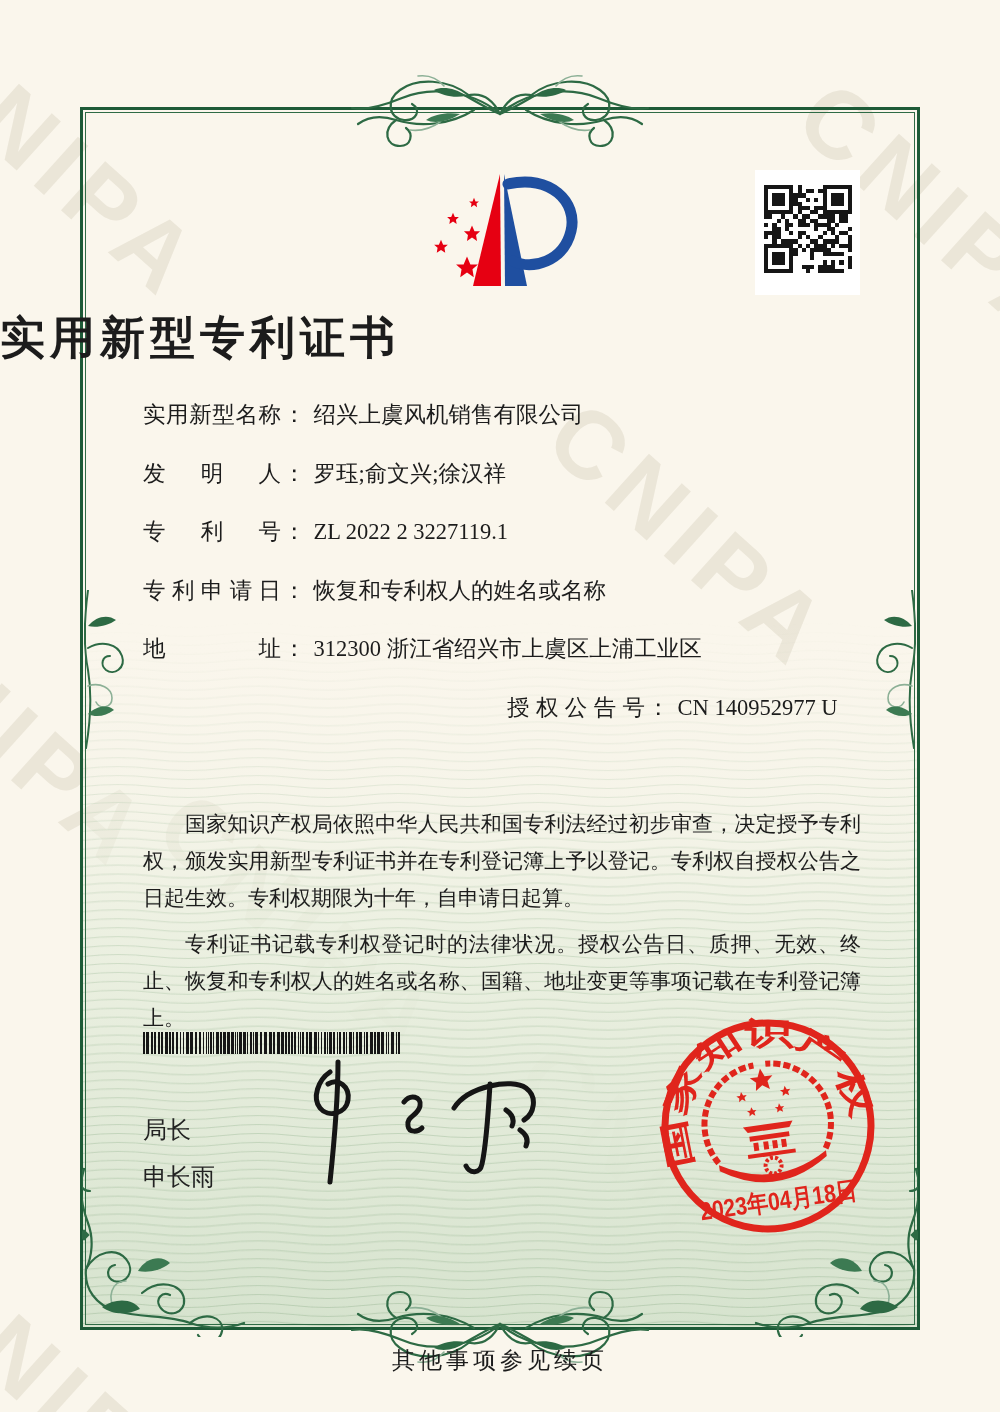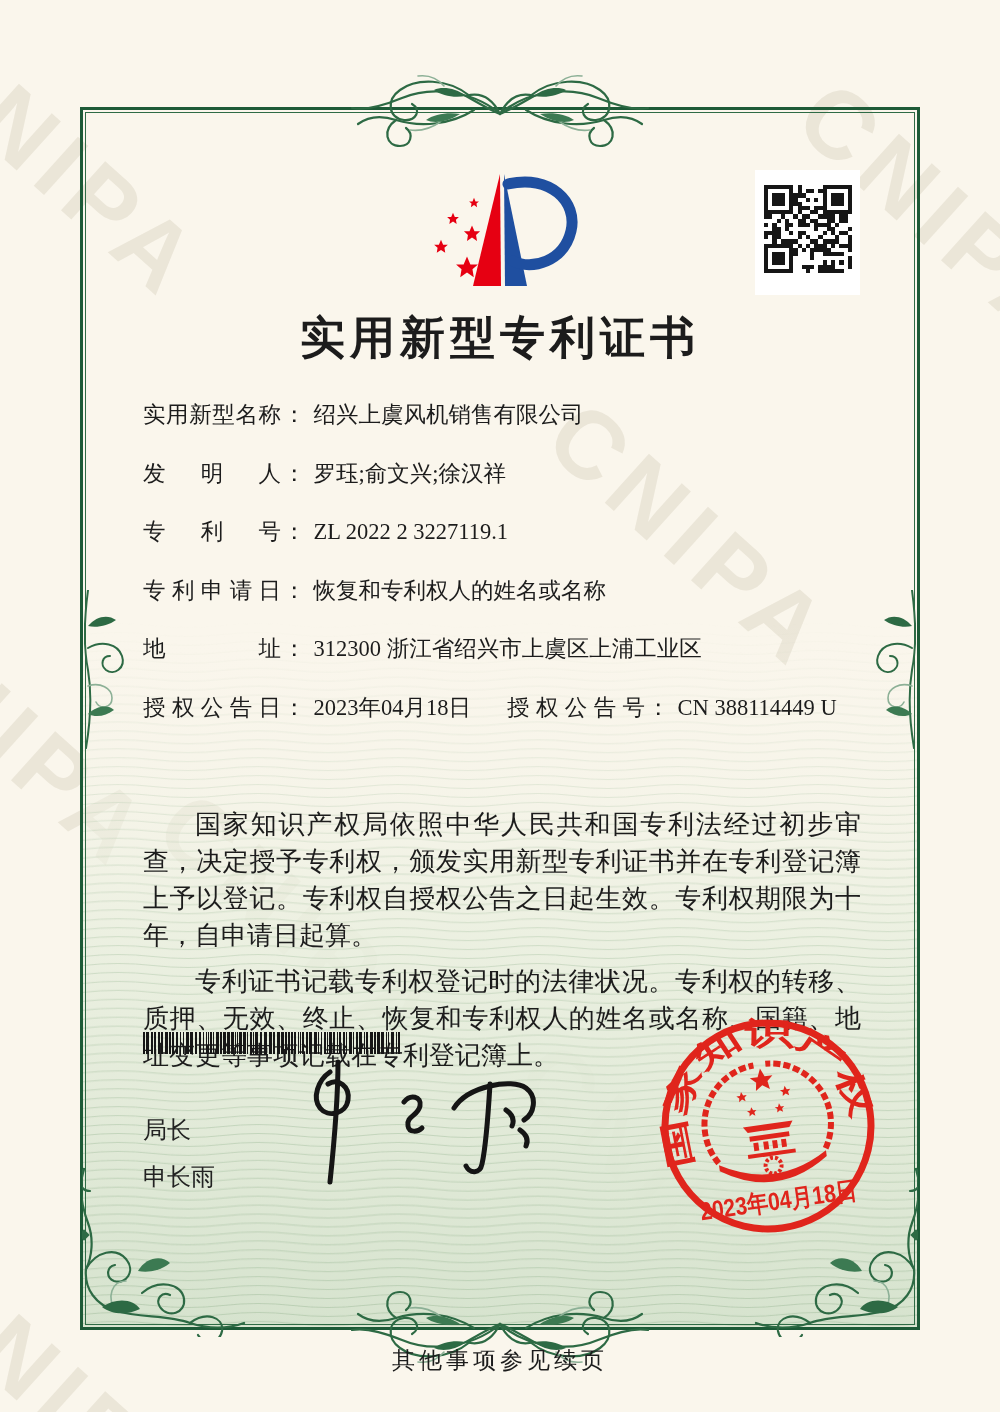--- a/index.html
+++ b/index.html
@@ -20,32 +20,32 @@
   .orn{position:absolute;z-index:3;}
 
   
   .certno{position:absolute;left:143px;top:163px;font-size:22px;letter-spacing:2px;z-index:4;}
   .logo{position:absolute;left:415px;top:168px;z-index:4;}
   .qrpad{position:absolute;left:755px;top:170px;width:105px;height:125px;background:#fff;z-index:4;}
   .qr{position:absolute;left:9px;top:15px;width:88px;height:88px;display:grid;
       grid-template-columns:repeat(21,1fr);grid-auto-rows:1fr;}
   .qr i{display:block;}
   .qr i.on{background:#161616;}
-  .title{position:absolute;left:0;right:0;top:308px;text-align:center;font-size:45px;font-weight:700;
+  .title{position:absolute;left:0;right:0;top:308px;font-size:45px;font-weight:700;
          letter-spacing:5px;z-index:4;}
 
   
   .fields{position:absolute;left:143px;top:399px;width:730px;z-index:4;font-size:22.5px;}
   .row{position:relative;height:58.5px;white-space:nowrap;}
   .lab{display:inline-block;width:138px;text-align:justify;text-align-last:justify;font-family:Liberation Mono, monospace;}
   .colon{display:inline-block;margin:0 8px 0 2px;}
   .g2{position:absolute;left:364px;top:0;}
 
   
-  .paras{position:absolute;left:143px;top:806px;width:718px;font-size:26px;line-height:37px;
+  .paras{position:absolute;left:143px;top:806px;width:718px;font-size:21px;line-height:37px;
          text-align:justify;z-index:4;}
   .paras p{margin:0;text-indent:2em;}
   .paras p + p{margin-top:9px;}
 
   .barcode{position:absolute;left:143px;top:1032px;width:262px;height:22px;display:flex;z-index:4;}
   .barcode b{display:block;height:100%;background:#161616;}
 
   .officials{position:absolute;left:143px;top:1106px;z-index:4;font-family:"Liberation Sans",sans-serif;
              font-size:24px;line-height:47px;color:#222;}
   .signature{position:absolute;left:268px;top:1058px;z-index:5;}
@@ -623,32 +623,29 @@
     <div class="row">
       <span class="lab">专利号</span><span class="colon">：</span><span class="val">ZL 2022 2 3227119.1</span>
     </div>
     <div class="row">
       <span class="lab">专利申请日</span><span class="colon">：</span><span class="val">恢复和专利权人的姓名或名称</span>
     </div>
     <div class="row">
       <span class="lab">地址</span><span class="colon">：</span><span class="val">312300 浙江省绍兴市上虞区上浦工业区</span>
     </div>
     <div class="row">
-      <span>
-        <span class="lab">授权公告日</span><span class="colon">：</span><span class="val">2023年04月18日</span>
-      </span>
       <span class="g2">
-        <span class="lab">授权公告号</span><span class="colon">：</span><span class="val">CN 388114449 U</span>
+        <span class="lab">授权公告号</span><span class="colon">：</span><span class="val">CN 140952977 U</span>
       </span>
     </div>
   </div>
 
   <div class="paras">
     <p>国家知识产权局依照中华人民共和国专利法经过初步审查，决定授予专利权，颁发实用新型专利证书并在专利登记簿上予以登记。专利权自授权公告之日起生效。专利权期限为十年，自申请日起算。</p>
-    <p>专利证书记载专利权登记时的法律状况。专利权的转移、质押、无效、终止、恢复和专利权人的姓名或名称、国籍、地址变更等事项记载在专利登记簿上。</p>
+    <p>专利证书记载专利权登记时的法律状况。授权公告日、质押、无效、终止、恢复和专利权人的姓名或名称、国籍、地址变更等事项记载在专利登记簿上。</p>
   </div>
 
   <div class="barcode">
       <b style="width: 2px; margin-right: 1px;"></b>
       <b style="width: 3px; margin-right: 2px;"></b>
       <b style="width: 2px; margin-right: 1px;"></b>
       <b style="width: 2px; margin-right: 2px;"></b>
       <b style="width: 2px; margin-right: 1px;"></b>
       <b style="width: 2px; margin-right: 2px;"></b>
       <b style="width: 3px; margin-right: 1px;"></b>

